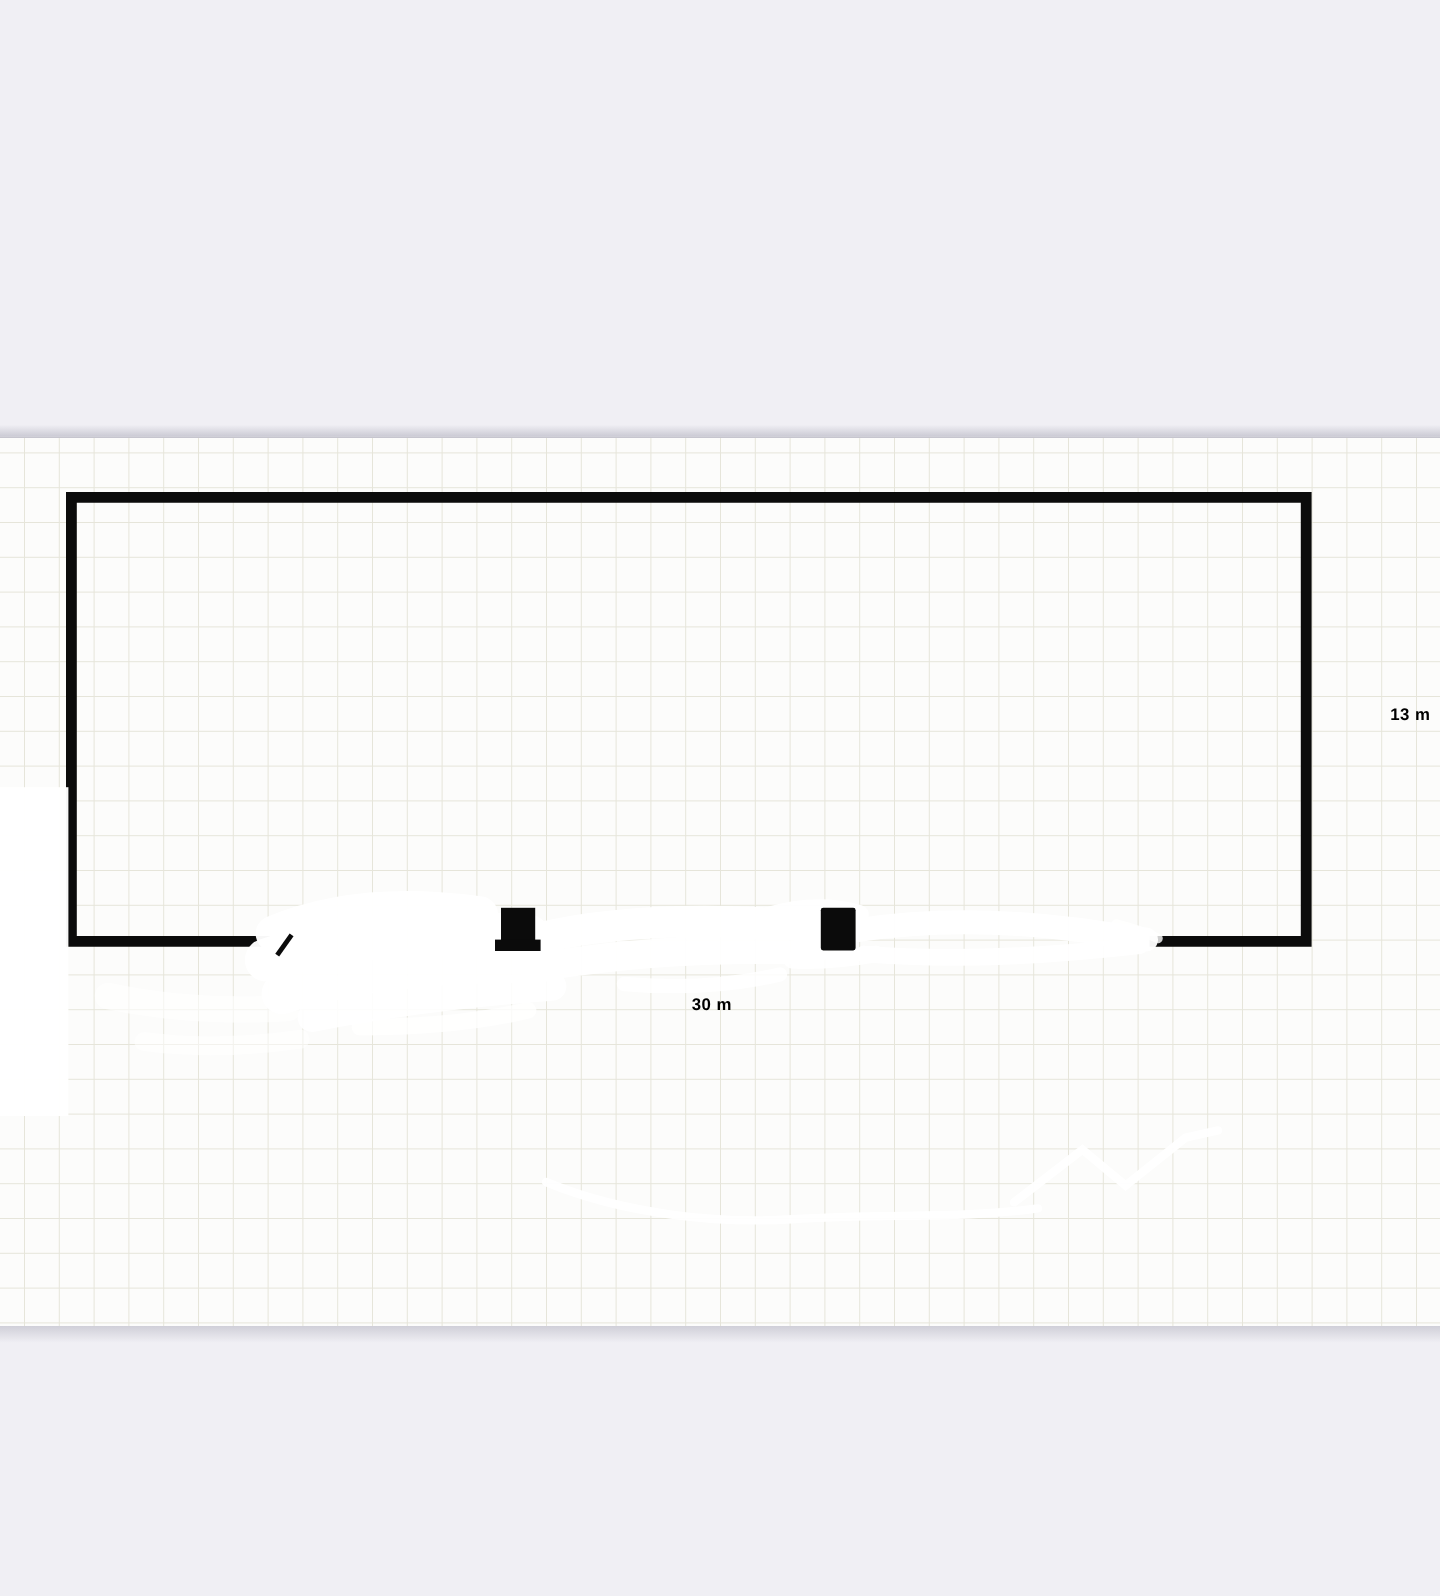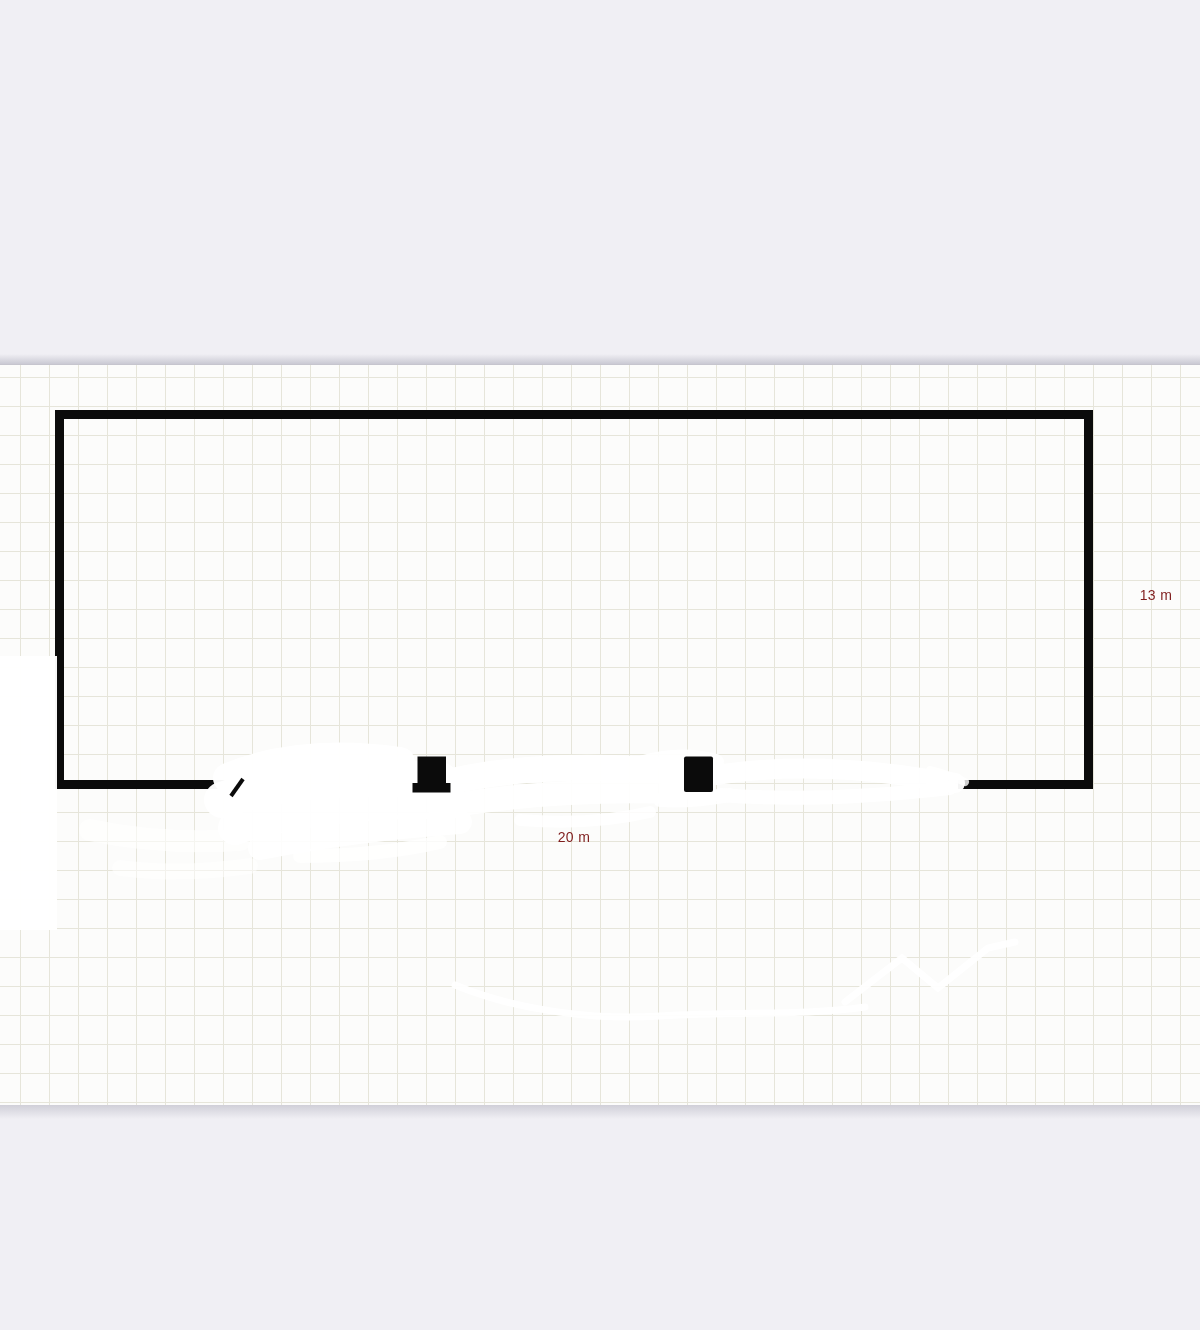--- a/index.html
+++ b/index.html
@@ -40,26 +40,26 @@
     background: linear-gradient(to bottom, rgba(140,140,158,0.32), rgba(140,140,158,0));
   }
   svg.overlay {
     position: absolute; left: 0; top: 0;
     width: 1200px; height: 1330px;
     z-index: 5;
   }
   .dim-label {
     position: absolute;
     width: 72px;
-    text-align: center;
+    text-align: right;
     font-size: 14px;
-    font-weight: 400;
+    font-weight: 700;
     letter-spacing: 0.4px;
     line-height: 20px;
-    color: #7f1d1d;
+    color: #000000;
     z-index: 6;
     user-select: none;
   }
   .dim-label.height { left: 1120px; top: 585px; }
   .dim-label.width  { left: 538px;  top: 827px; }
 </style>
 </head>
 <body>
 
 <div class="stage">
@@ -100,18 +100,18 @@
     <path d="M231,796 L243,779" stroke="#0b0b0b" stroke-width="4" stroke-linecap="butt" fill="none"></path>
 
     <g fill="#0b0b0b">
       <rect x="417.5" y="756.5" width="28.5" height="28"></rect>
       <rect x="412.5" y="783" width="38" height="9.5"></rect>
     </g>
     <rect x="684" y="756.5" width="29" height="35.5" rx="2" fill="#0b0b0b"></rect>
   </svg>
 
   <div class="dim-label height">13 m</div>
-  <div class="dim-label width">20 m</div>
+  <div class="dim-label width">30 m</div>
 
   <div class="margin-band margin-top"></div>
   <div class="margin-band margin-bottom"></div>
 
 </div>
 
 </body></html>

